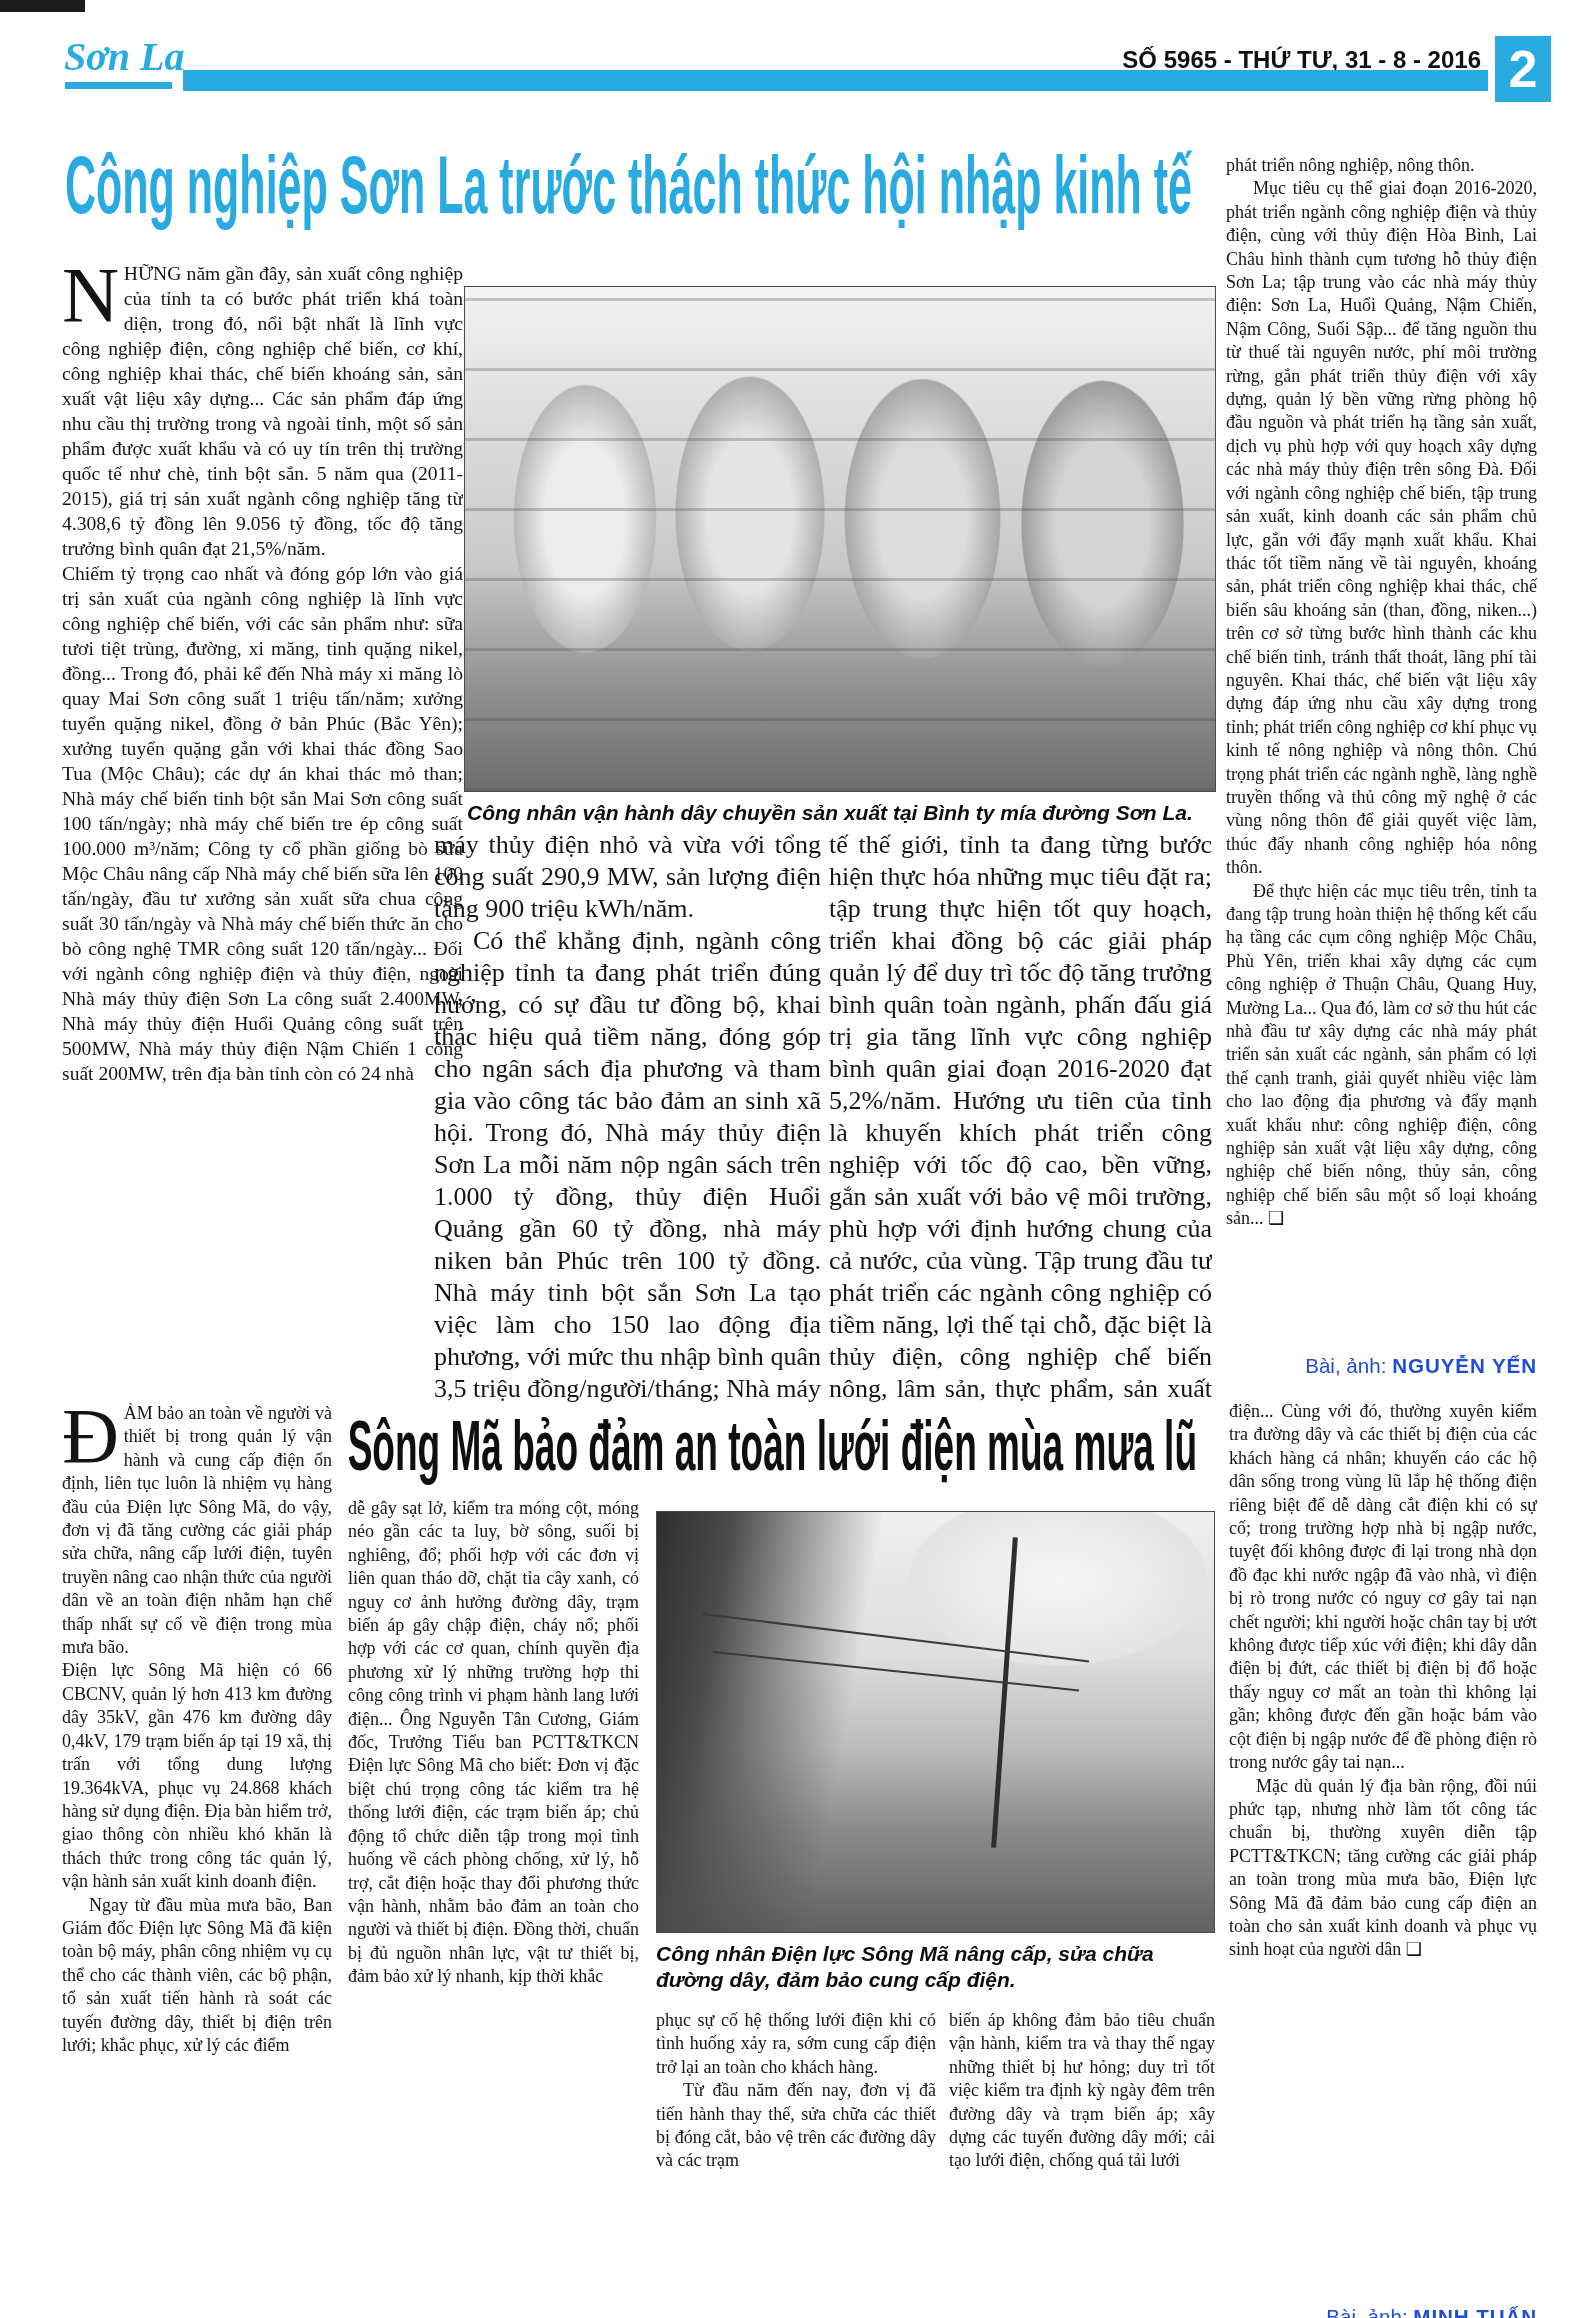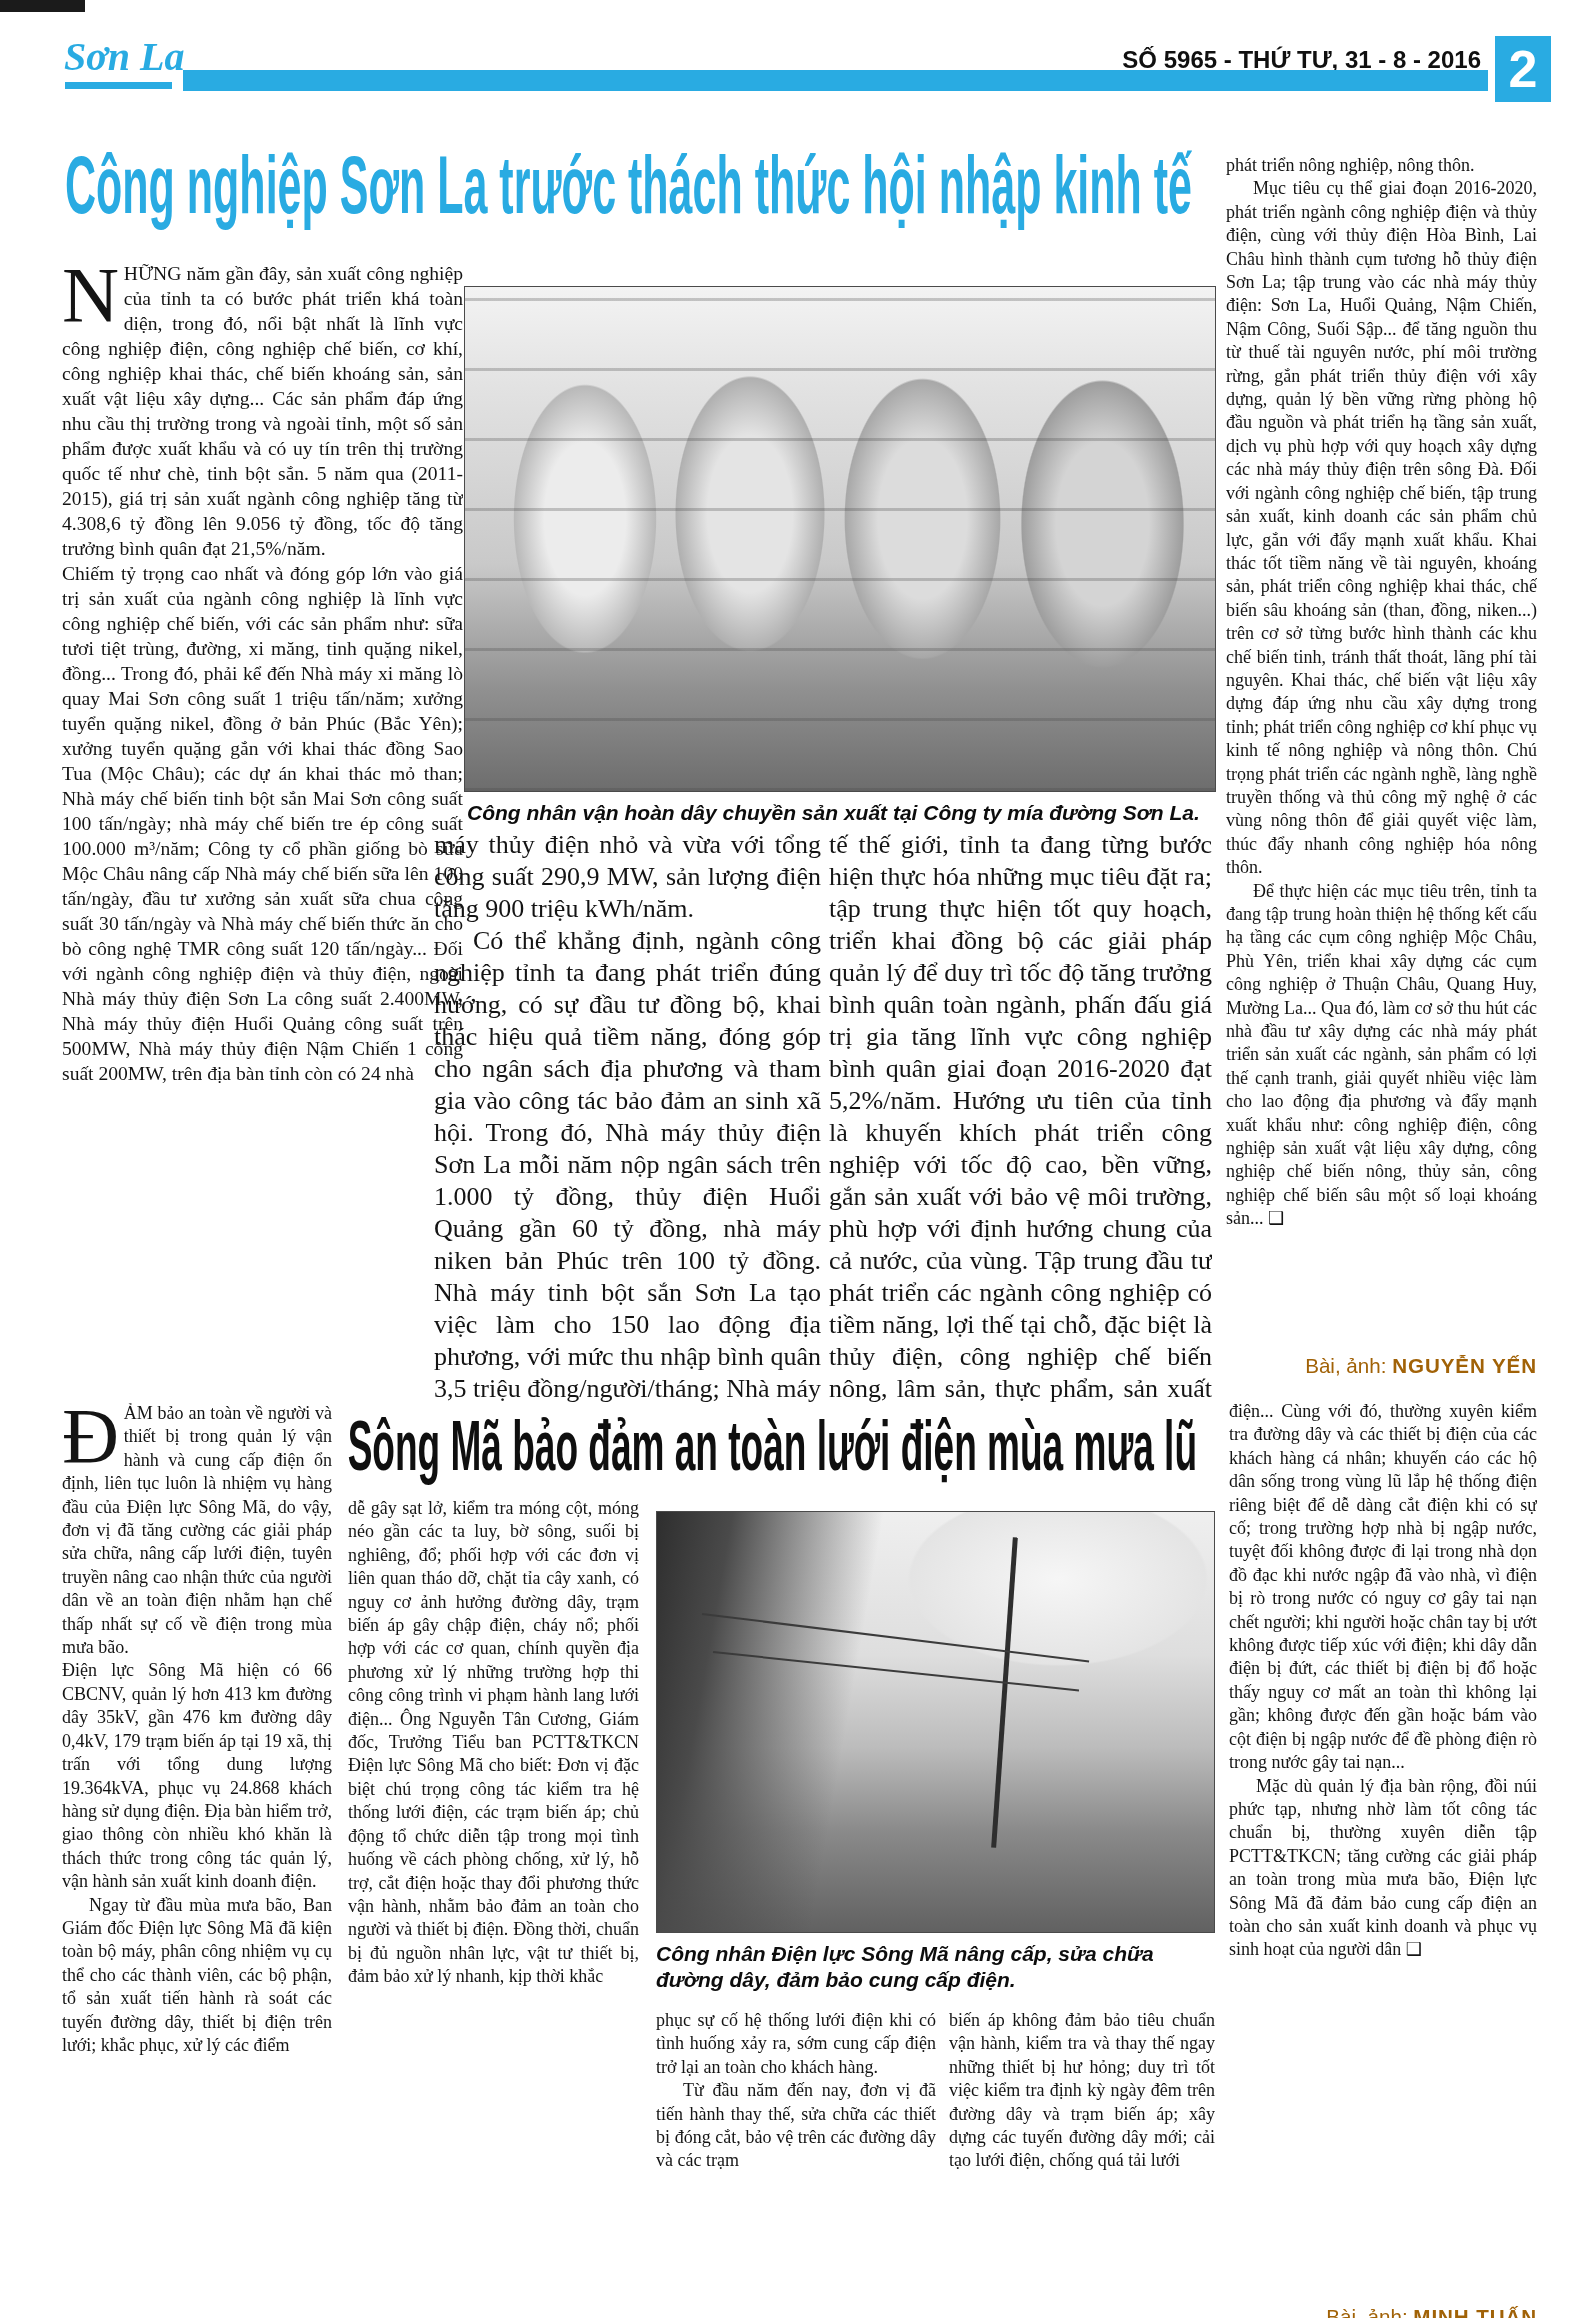--- a/index.html
+++ b/index.html
@@ -25,21 +25,21 @@
   .bodycol p:not(:first-child){text-indent:1.5em;}
   .f-wide{font-size:19.6px;line-height:25px;}
   .f-mid{font-size:26px;line-height:32px;}
   .f-narrow{font-size:18px;line-height:23.4px;}
   .f-a2{font-size:18px;line-height:23.4px;}
   .dropcap{float:left;font-size:79px;line-height:62px;padding:2.8px 4.7px 0 0;font-weight:400;}
 
   .caption{font-family:"Liberation Sans",sans-serif;font-weight:700;font-style:italic;
            font-size:21px;line-height:26px;color:#0d0d0d;}
 
-  .byline{font-family:"Liberation Sans",sans-serif;font-size:20.6px;text-align:right;color:#a16207;}
+  .byline{font-family:"Liberation Sans",sans-serif;font-size:20.6px;text-align:right;color:#1d4ed8;}
   .byline b{font-weight:700;letter-spacing:0.9px;}
 
   
   .photo{box-sizing:border-box;border:1.4px solid #4a4a4a;}
   .photo1{background:
     repeating-linear-gradient(0deg, rgba(70,70,70,.28) 0 2.8px, rgba(0,0,0,0) 2.8px 70px),
     radial-gradient(107px 201px at 16% 46%, #ececec 0 38%, #b9b9b9 66%, rgba(0,0,0,0) 67%),
     radial-gradient(112px 206px at 38% 45%, #e4e4e4 0 38%, #b0b0b0 66%, rgba(0,0,0,0) 67%),
     radial-gradient(117px 210px at 61% 46%, #dcdcdc 0 38%, #a8a8a8 66%, rgba(0,0,0,0) 67%),
     radial-gradient(122px 215px at 85% 47%, #d4d4d4 0 38%, #9e9e9e 66%, rgba(0,0,0,0) 67%),
@@ -67,21 +67,21 @@
   <div class="abs header-bar"></div>
   <div class="abs pagenum-box">
     <span class="pagenum">2</span>
   </div>
 
   <svg class="abs headline-svg" style="left:64px;top:135px;" width="1136" height="98" viewBox="0 0 2430 210">
     <text x="0" y="168" font-size="176" fill="#29abe2" textLength="2415" lengthAdjust="spacingAndGlyphs">Công nghiệp Sơn La trước thách thức hội nhập kinh tế</text>
   </svg>
 
   <div class="abs photo photo1" style="left:464px;top:286px;width:752px;height:506px;"></div>
-  <div class="abs caption" style="left:467px;top:800px;width:748px;">Công nhân vận hoàn dây chuyền sản xuất tại Công ty mía đường Sơn La.</div>
+  <div class="abs caption" style="left:467px;top:800px;width:748px;">Công nhân vận hành dây chuyền sản xuất tại Bình ty mía đường Sơn La.</div>
 
   <div class="abs bodycol f-wide" style="left:62px;top:261px;width:401px;height:1138px;">
     <p class="para"><span class="dropcap">N</span><span>HỮNG năm gần đây, sản xuất công nghiệp của tỉnh ta có bước phát triển khá toàn diện, trong đó, nổi bật nhất là lĩnh vực công nghiệp điện, công nghiệp chế biến, cơ khí, công nghiệp khai thác, chế biến khoáng sản, sản xuất vật liệu xây dựng... Các sản phẩm đáp ứng nhu cầu thị trường trong và ngoài tỉnh, một số sản phẩm được xuất khẩu và có uy tín trên thị trường quốc tế như chè, tinh bột sắn. 5 năm qua (2011-2015), giá trị sản xuất ngành công nghiệp tăng từ 4.308,6 tỷ đồng lên 9.056 tỷ đồng, tốc độ tăng trưởng bình quân đạt 21,5%/năm.</span></p>
     <span><p class="para">Chiếm tỷ trọng cao nhất và đóng góp lớn vào giá trị sản xuất của ngành công nghiệp là lĩnh vực công nghiệp chế biến, với các sản phẩm như: sữa tươi tiệt trùng, đường, xi măng, tinh quặng nikel, đồng... Trong đó, phải kể đến Nhà máy xi măng lò quay Mai Sơn công suất 1 triệu tấn/năm; xưởng tuyển quặng nikel, đồng ở bản Phúc (Bắc Yên); xưởng tuyển quặng gắn với khai thác đồng Sao Tua (Mộc Châu); các dự án khai thác mỏ than; Nhà máy chế biến tinh bột sắn Mai Sơn công suất 100 tấn/ngày; nhà máy chế biến tre ép công suất 100.000 m³/năm; Công ty cổ phần giống bò sữa Mộc Châu nâng cấp Nhà máy chế biến sữa lên 100 tấn/ngày, đầu tư xưởng sản xuất sữa chua công suất 30 tấn/ngày và Nhà máy chế biến thức ăn cho bò công nghệ TMR công suất 120 tấn/ngày... Đối với ngành công nghiệp điện và thủy điện, ngoài Nhà máy thủy điện Sơn La công suất 2.400MW, Nhà máy thủy điện Huổi Quảng công suất trên 500MW, Nhà máy thủy điện Nậm Chiến 1 công suất 200MW, trên địa bàn tỉnh còn có 24 nhà</p></span>
   </div>
 
   <div class="abs bodycol f-mid" style="left:434px;top:829px;width:387px;height:573px;">
       <p class="para">máy thủy điện nhỏ và vừa với tổng công suất 290,9 MW, sản lượng điện tăng 900 triệu kWh/năm.</p>
       <p class="para">Có thể khẳng định, ngành công nghiệp tỉnh ta đang phát triển đúng hướng, có sự đầu tư đồng bộ, khai thác hiệu quả tiềm năng, đóng góp cho ngân sách địa phương và tham gia vào công tác bảo đảm an sinh xã hội. Trong đó, Nhà máy thủy điện Sơn La mỗi năm nộp ngân sách trên 1.000 tỷ đồng, thủy điện Huổi Quảng gần 60 tỷ đồng, nhà máy niken bản Phúc trên 100 tỷ đồng. Nhà máy tinh bột sắn Sơn La tạo việc làm cho 150 lao động địa phương, với mức thu nhập bình quân 3,5 triệu đồng/người/tháng; Nhà máy xi măng Mai Sơn tạo việc làm cho trên 300 lao động địa phương, thu nhập bình quân 4 triệu đồng/người/tháng...</p>
       <p class="para">Trước thách thức của hội nhập kinh</p>

